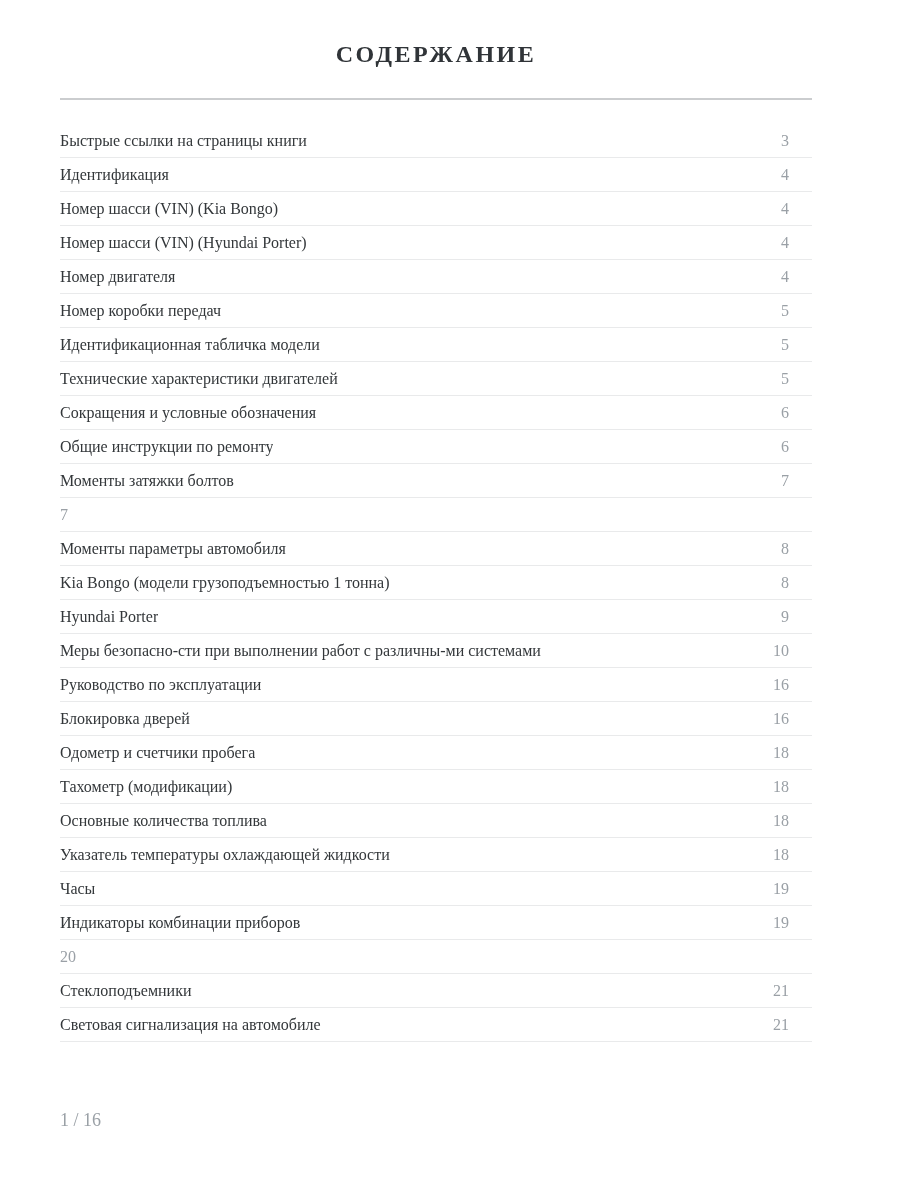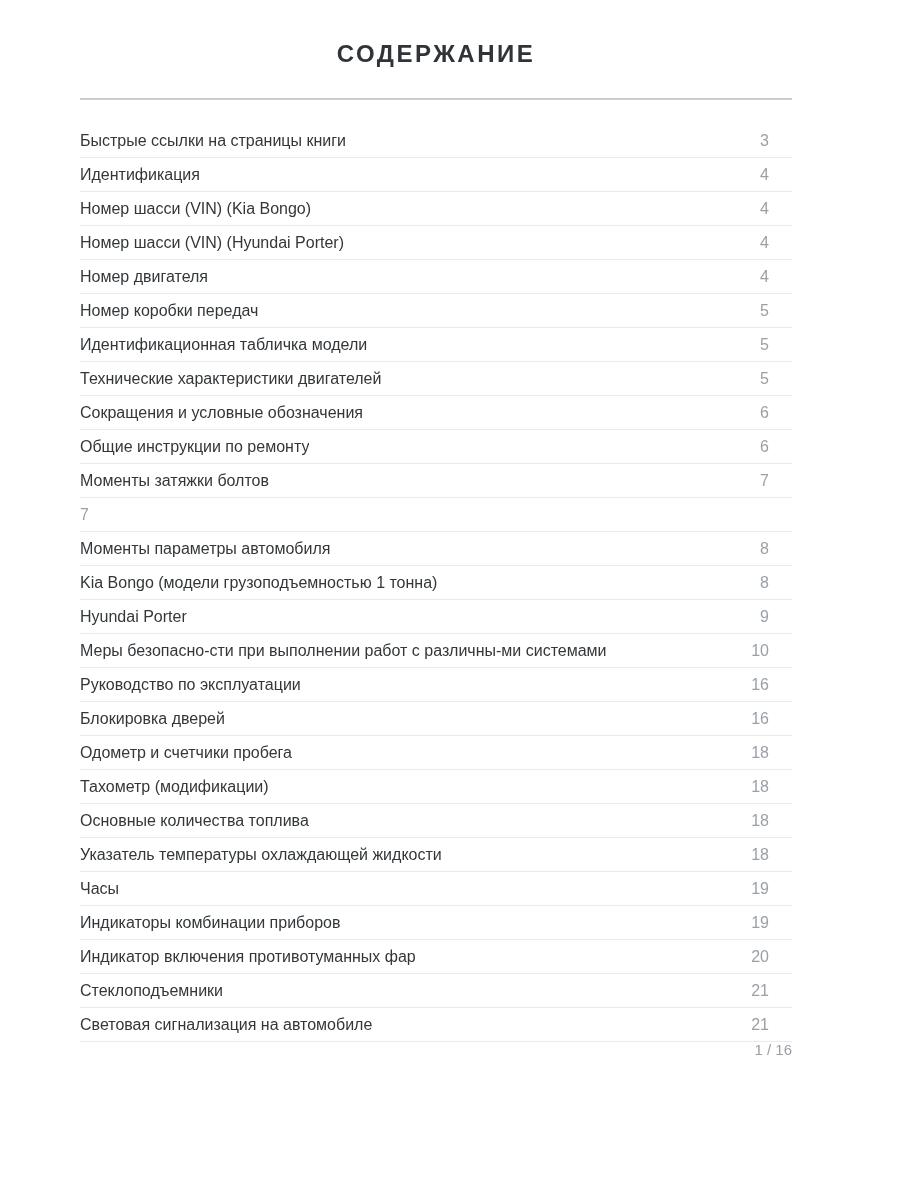--- a/index.html
+++ b/index.html
@@ -7,22 +7,23 @@
     padding: 0;
     background: #ffffff;
     font-family: "Liberation Sans", "DejaVu Sans", sans-serif;
   }
   .page {
     position: relative;
     width: 872px;
     height: 1200px;
     background: #ffffff;
     box-sizing: border-box;
-    padding: 0 80px;
+    padding: 0 60px;
     overflow: hidden;
+    font-family: Liberation Serif, serif;
   }
   .page-title {
     margin: 0;
     padding-top: 40px;
     height: 28px;
     line-height: 28px;
     text-align: center;
     font-size: 24px;
     font-weight: 700;
     letter-spacing: 2.5px;
@@ -52,22 +53,23 @@
     white-space: nowrap;
     overflow: hidden;
   }
   .toc-row .num {
     font-size: 16px;
     color: #9aa0a6;
     padding-right: 23px;
     flex-shrink: 0;
   }
   .footer {
-    text-align: right;
-    font-size: 15px;
+    margin-top: 70px;
+    text-align: left;
+    font-size: 18px;
     line-height: 16px;
     color: #9aa0a6;
   }
 </style>
 </head>
 <body>
 
 <div class="page">
   <h1 class="page-title">СОДЕРЖАНИЕ</h1>
   <hr class="title-rule">
@@ -161,21 +163,20 @@
       </div>
       <div class="toc-row">
         <span class="label">Часы</span>
         <span class="num">19</span>
       </div>
       <div class="toc-row">
         <span class="label">Индикаторы комбинации приборов</span>
         <span class="num">19</span>
       </div>
       <div class="toc-row">
-        <span class="label">Индикатор включения противотуманных фар</span>
         <span class="num">20</span>
       </div>
       <div class="toc-row">
         <span class="label">Стеклоподъемники</span>
         <span class="num">21</span>
       </div>
       <div class="toc-row">
         <span class="label">Световая сигнализация на автомобиле</span>
         <span class="num">21</span>
       </div>

